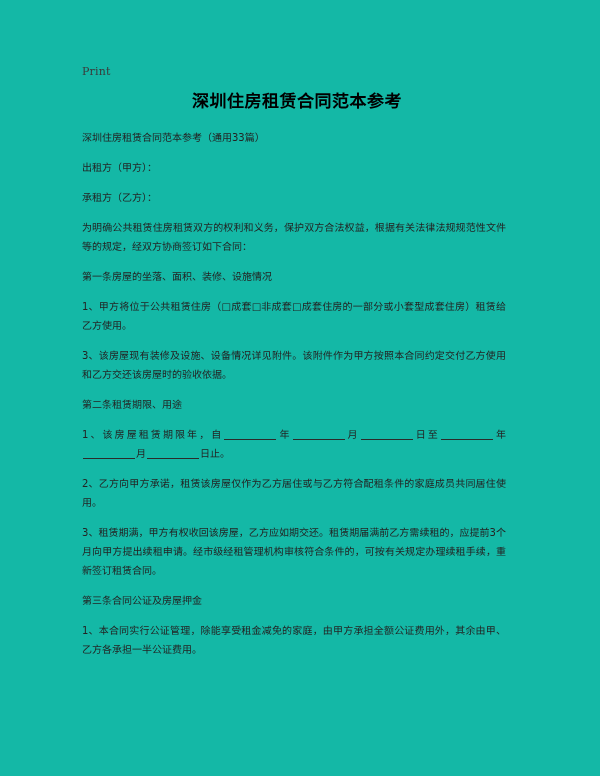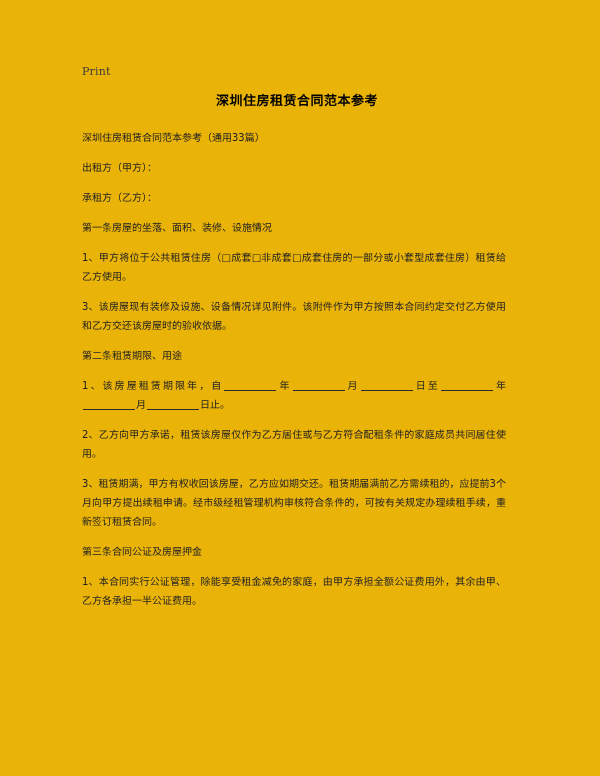--- a/index.html
+++ b/index.html
@@ -14,21 +14,21 @@
     overflow: hidden;
     font-family: "DejaVu Sans", "Liberation Sans", sans-serif;
     color: #1a1a1a;
     -webkit-font-smoothing: antialiased;
   }
 
   .page {
     position: relative;
     width: 600px;
     height: 776px;
-    background: #eab308;
+    background: #14b8a6;
     box-sizing: border-box;
   }
 
   
   .print-label {
     position: absolute;
     left: 82px;
     top: 65px;
     font-family: "DejaVu Serif", "Liberation Serif", serif;
     font-size: 11px;
@@ -39,21 +39,21 @@
 
   
   .content {
     position: absolute;
     left: 82px;
     top: 88px;
     width: 430px;
   }
 
   .doc-title {
-    font-size: 13px;
+    font-size: 17px;
     line-height: 26px;
     font-weight: 700;
     text-align: center;
     color: #000000;
     margin: 0 0 14px 0;
     letter-spacing: 0.5px;
   }
 
   p.para {
     margin: 0 6px 11px 0;
@@ -90,20 +90,21 @@
 
     <h1 class="doc-title">深圳住房租赁合同范本参考</h1>
 
     <p class="para">深圳住房租赁合同范本参考（通用33篇）</p>
 
 
     <p class="para">出租方（甲方）：</p>
 
     <p class="para">承租方（乙方）：</p>
 
+    <p class="para">为明确公共租赁住房租赁双方的权利和义务，保护双方合法权益，根据有关法律法规规范性文件等的规定，经双方协商签订如下合同：</p>
 
     <p class="para">第一条房屋的坐落、面积、装修、设施情况</p>
 
     <p class="para">1、甲方将位于公共租赁住房（□成套□非成套□成套住房的一部分或小套型成套住房）租赁给乙方使用。</p>
 
 
     <p class="para">3、该房屋现有装修及设施、设备情况详见附件。该附件作为甲方按照本合同约定交付乙方使用和乙方交还该房屋时的验收依据。</p>
 
     <p class="para">第二条租赁期限、用途</p>
 

